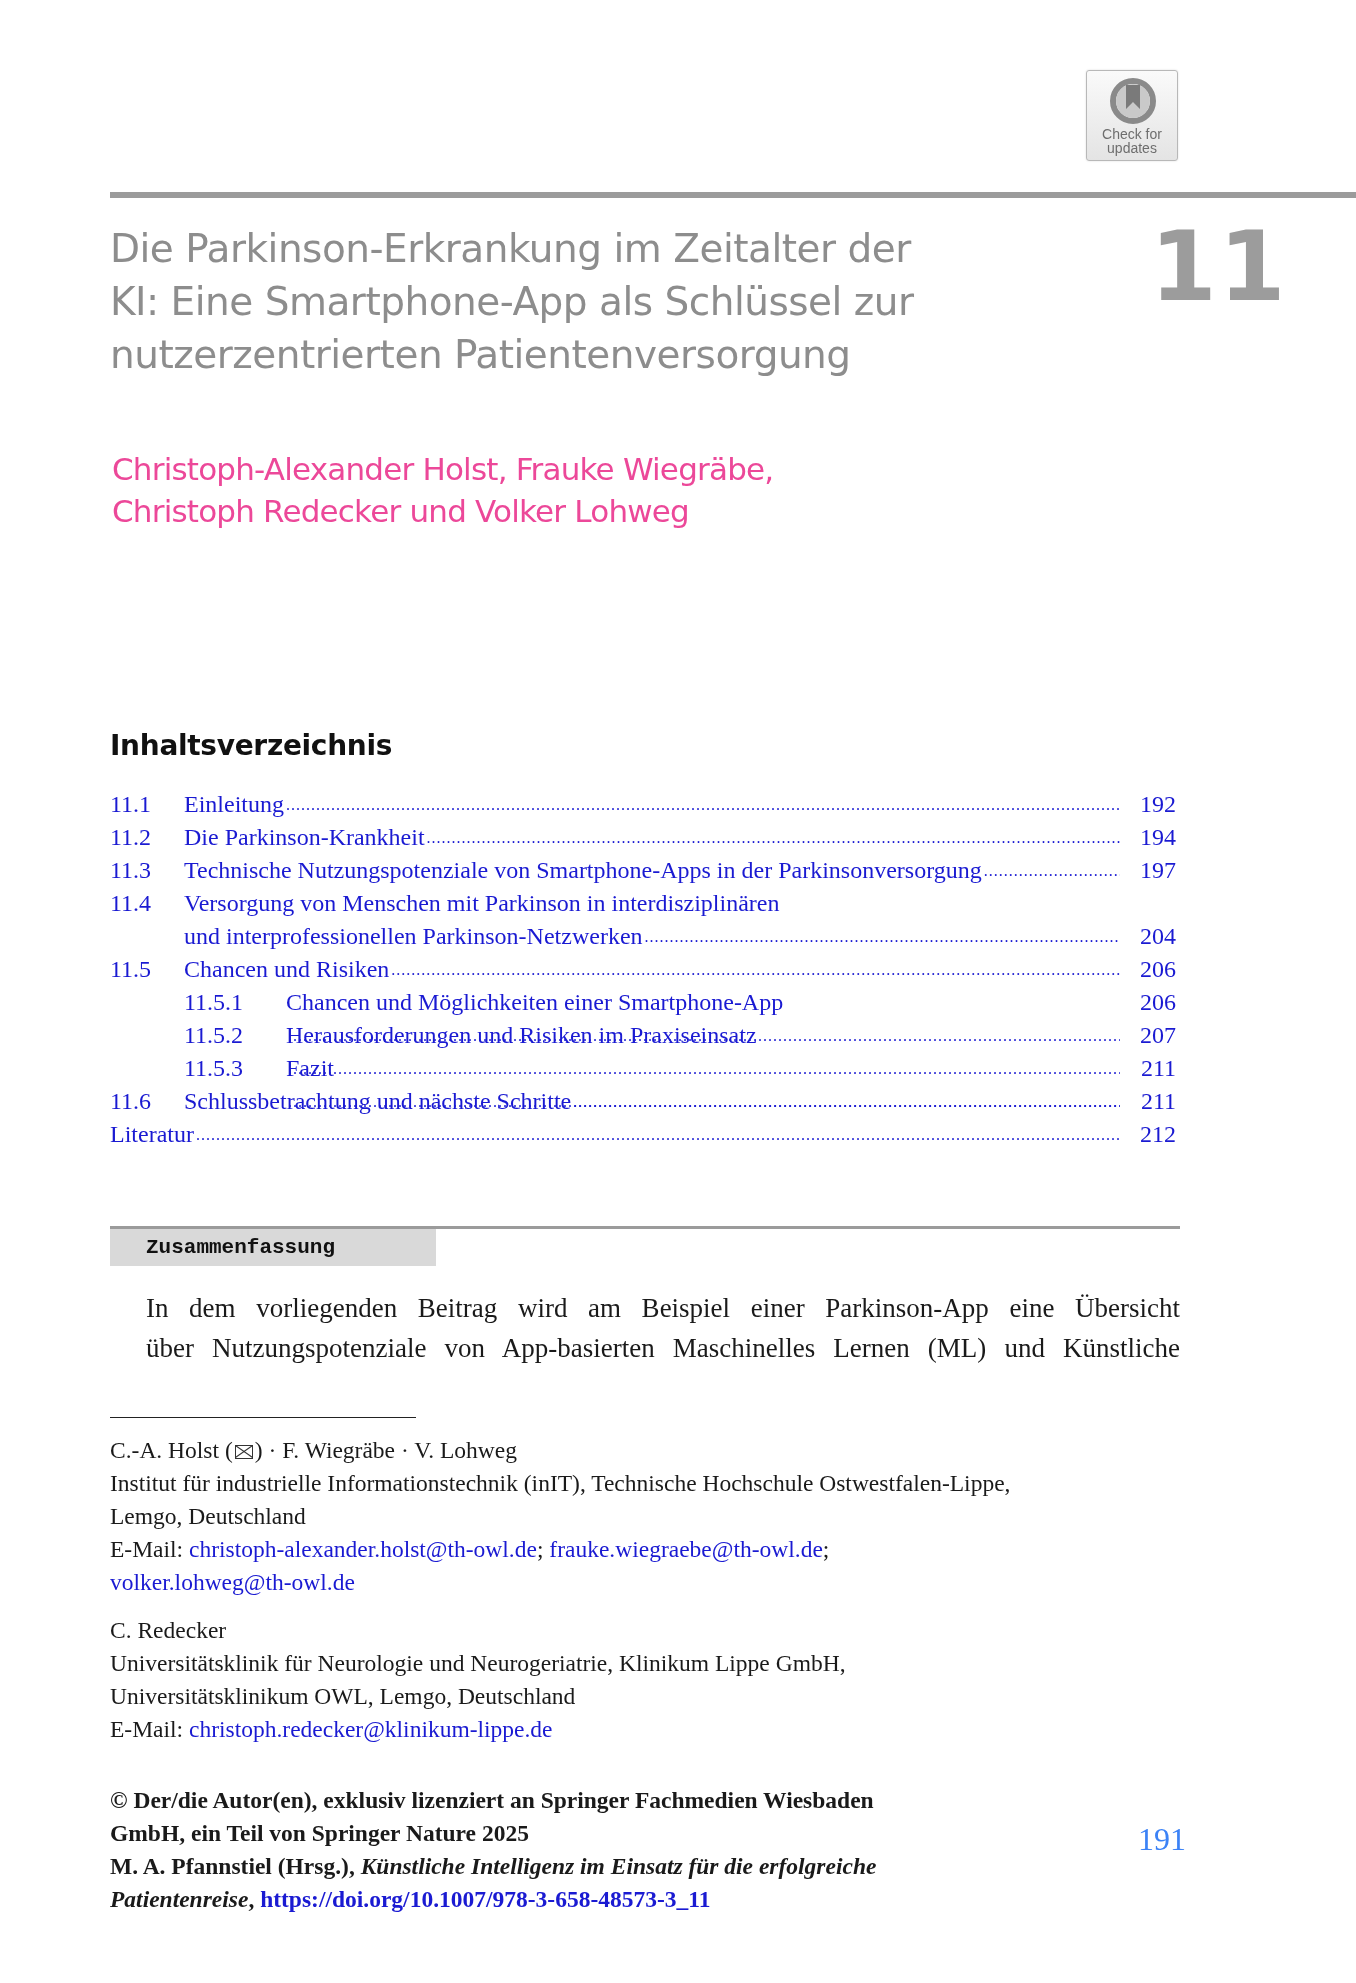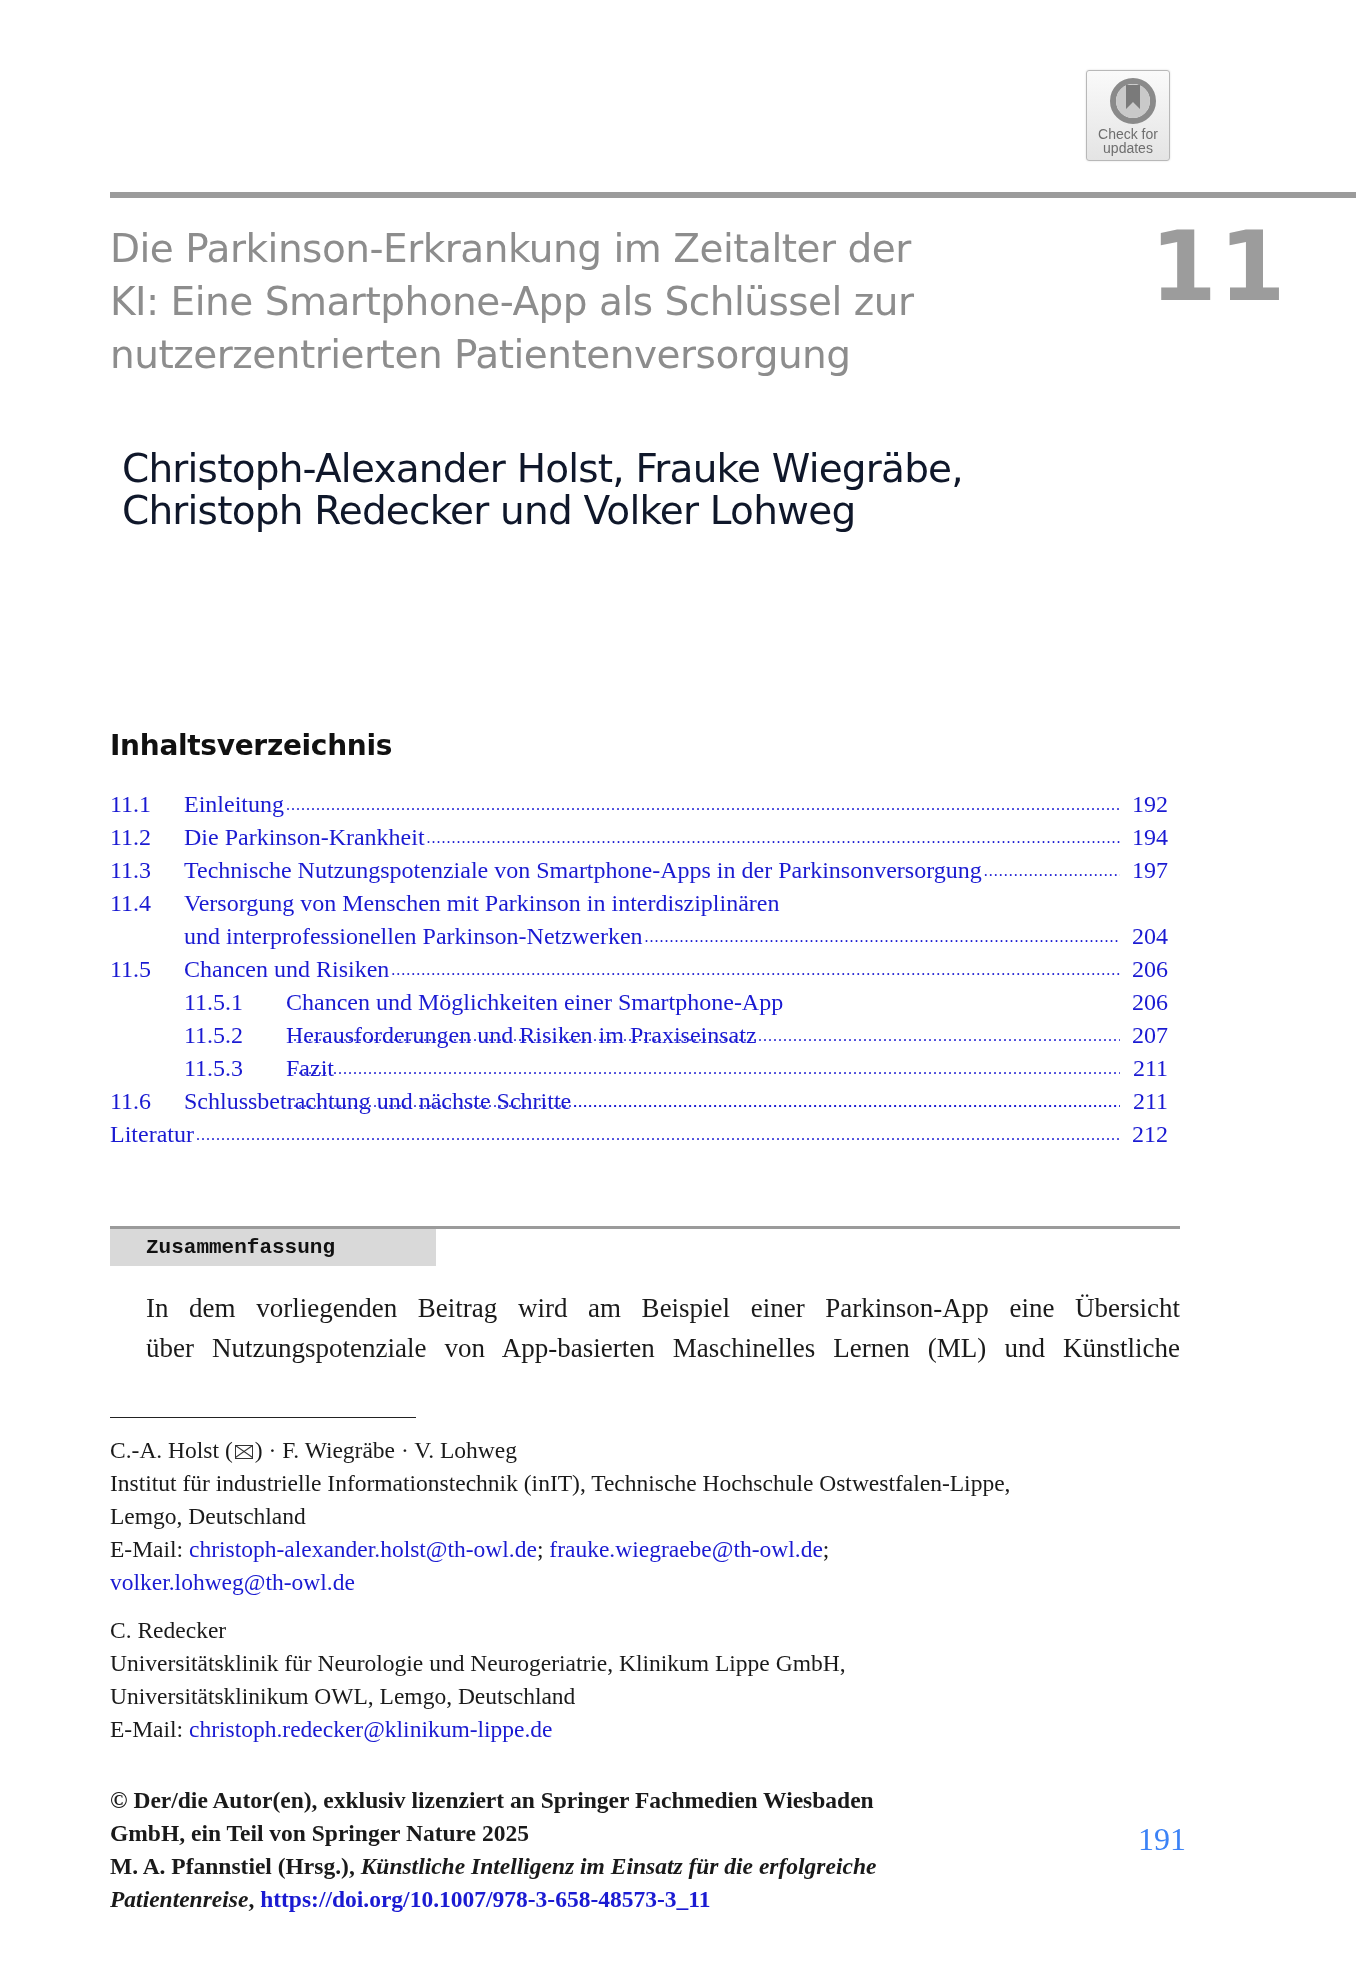--- a/index.html
+++ b/index.html
@@ -1,62 +1,62 @@
 <!DOCTYPE html>
 <html><head>
 <meta charset="utf-8">
 <style>
   html, body { margin: 0; padding: 0; background: #ffffff; }
   body { width: 1356px; height: 1983px; position: relative; overflow: hidden;
          font-family: "Liberation Serif", serif; color: #1a1a1a; }
   .abs { position: absolute; }
 
   
-  .badge { left: 1086px; top: 70px; width: 84px; height: 91px; box-sizing: border-box;
+  .badge { left: 1086px; top: 70px; width: 92px; height: 91px; box-sizing: border-box;
            border: 1px solid #b8b8b8; border-radius: 3px;
            background: linear-gradient(#fafafa, #e4e4e4);
            box-shadow: 0 0 2px rgba(0,0,0,0.15); }
   .badge svg { position: absolute; left: 22px; top: 6px; }
   .badge-text { position: absolute; left: 0; right: 0; top: 56px; text-align: center;
                 font-family: "Liberation Sans", sans-serif; font-size: 14px; line-height: 14px;
                 color: #6e6e6e; }
 
   .top-rule { left: 110px; top: 192px; width: 1246px; height: 6px; background: #9b9b9b; }
 
   .chapter-num { left: 1150px; top: 212px; font-family: "DejaVu Sans", sans-serif;
                  font-weight: bold; font-size: 96px; line-height: 110px; color: #9c9c9c;
                  letter-spacing: 2px; }
 
   .title { left: 110px; top: 222px; width: 980px; font-family: "DejaVu Sans", sans-serif;
            font-weight: normal; font-size: 39px; line-height: 53px; color: #8d8d8d;
            letter-spacing: -0.5px; }
   .title div { white-space: nowrap; }
 
-  .authors { left: 122px; top: 448px; font-family: "DejaVu Sans", sans-serif;
-             font-size: 39px; line-height: 42px; color: #0f172a; letter-spacing: -0.8px; }
+  .authors { left: 112px; top: 448px; font-family: "DejaVu Sans", sans-serif;
+             font-size: 31px; line-height: 42px; color: #ec4899; letter-spacing: -0.8px; }
   .authors div { white-space: nowrap; }
 
   .toc-heading { left: 110px; top: 728px; font-family: "DejaVu Sans", sans-serif;
                  font-weight: bold; font-size: 28px; line-height: 36px; color: #111;
                  letter-spacing: -0.3px; }
 
   .toc { left: 110px; top: 788px; width: 1070px; }
   .toc-row { position: relative; height: 33px; font-size: 24px; line-height: 33px;
              color: #1a1ad2; white-space: nowrap; }
   .toc-row a { color: #1a1ad2; text-decoration: none; }
   .toc-num { position: absolute; left: 0; }
   .toc-title-wrap { position: absolute; left: 74px; right: 60px; display: flex; }
   .toc-row.sub .toc-num { left: 74px; }
   .toc-row.sub .toc-title-wrap { left: 176px; flex-direction: column; }
   .toc-row.noindent .toc-title-wrap { left: 0; }
   .toc-title { flex: 0 0 auto; }
   .toc-dots { flex: 1 1 auto; overflow: hidden; margin-left: 2px; color: #1a1ad2;
               font-size: 16px; letter-spacing: 1px; }
   .toc-dots::before { content: "........................................................................................................................................................................................................................................................................................................................"; }
-  .toc-page { position: absolute; right: 12px; }
+  .toc-page { position: absolute; right: 4px; }
 
   .abstract-rule { left: 110px; top: 1226px; width: 1070px; height: 3px; background: #9b9b9b; }
   .abstract-box { left: 110px; top: 1229px; width: 326px; height: 37px; background: #d9d9d9; }
   .abstract-label { left: 146px; top: 1231px; font-family: Liberation Mono, monospace;
                     font-weight: bold; font-size: 21px; line-height: 34px; color: #111; }
   .abstract-text { left: 146px; top: 1288px; width: 1034px; font-size: 27px; line-height: 40px;
                    text-align: justify; color: #1a1a1a; }
   .abstract-text div { white-space: nowrap; }
   .abstract-text .justify { text-align: justify; text-align-last: justify; white-space: normal; }
 

